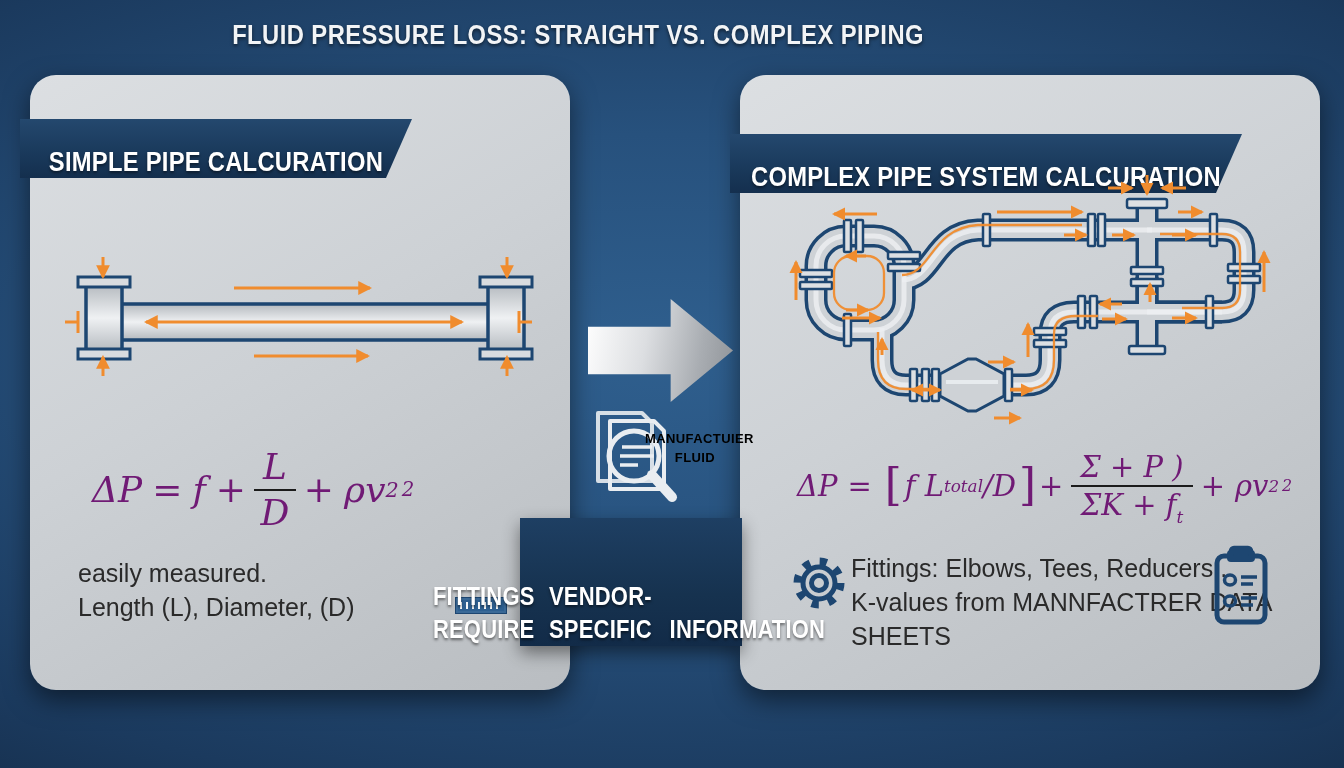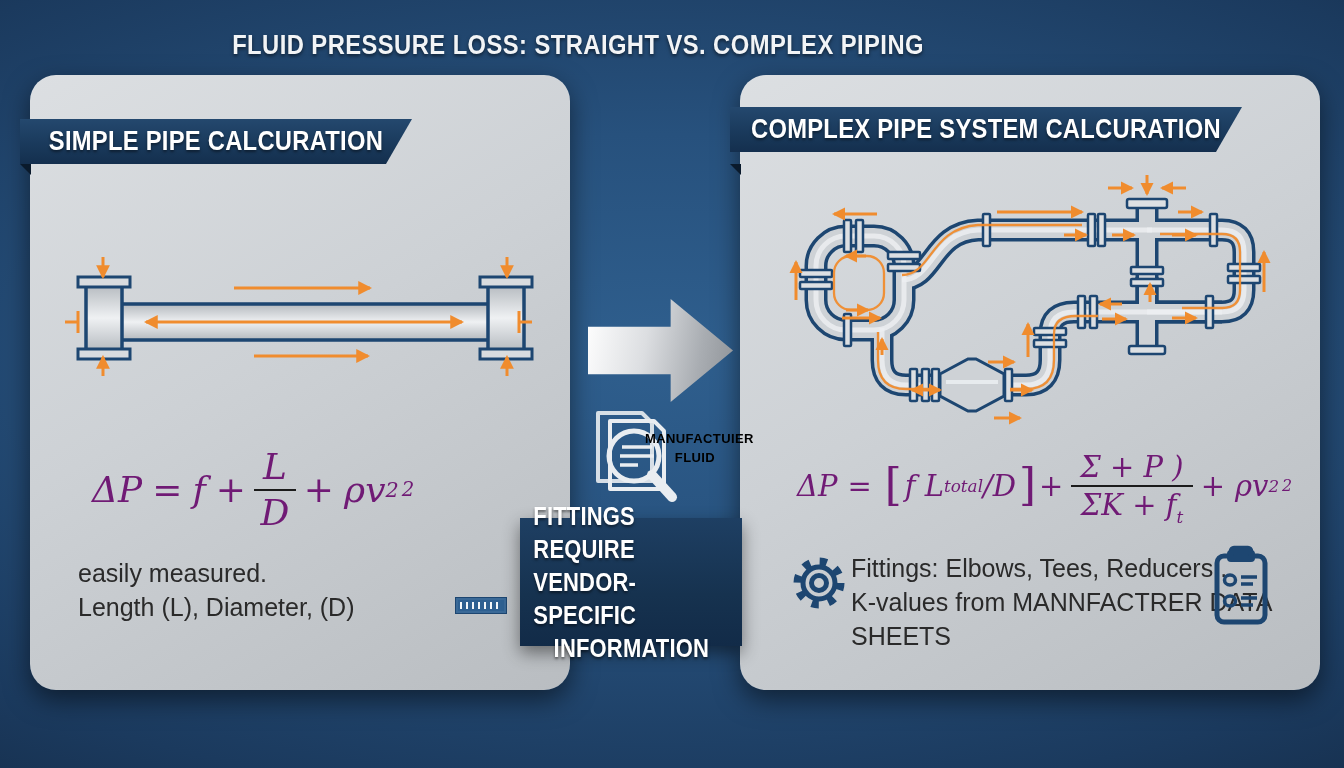--- a/index.html
+++ b/index.html
@@ -4,37 +4,37 @@
 <style>
   html,body{margin:0;padding:0;}
   body{width:1344px;height:768px;position:relative;overflow:hidden;
        font-family:"Liberation Sans",sans-serif;
        background:radial-gradient(120% 95% at 49% 46%, #2f5f8e 0%, #27517d 30%, #1b3a5e 62%, #12263f 86%, #0c1c30 100%);}
   .abs{position:absolute;}
 
   
   .title{top:20px;left:0;width:1156px;text-align:center;color:#f2f4f6;
          font-size:27px;font-weight:700;letter-spacing:.5px;
-         text-shadow:0 2px 4px rgba(0,0,0,.55);margin-top:10px;}
+         text-shadow:0 2px 4px rgba(0,0,0,.55);}
   .condense{display:inline-block;transform:scaleX(.88);transform-origin:center;}
 
   
   .panel{border-radius:26px;background:linear-gradient(150deg,#dcdfe2 0%,#cdd1d5 45%,#b9bdc1 100%);
          box-shadow:0 10px 26px rgba(0,0,0,.5);}
   .panel-left{left:30px;top:75px;width:540px;height:615px;}
   .panel-right{left:740px;top:75px;width:580px;height:615px;}
 
   
-  .banner{height:45px;background:linear-gradient(180deg,#24486e 0%,#1a3a5c 55%,#142f4e 100%);
-          box-shadow:0 5px 10px rgba(8,18,34,.4);display:flex;align-items:center;justify-content:center;
+  .banner{height:59px;background:linear-gradient(180deg,#24486e 0%,#1a3a5c 55%,#142f4e 100%);
+          box-shadow:0 5px 10px rgba(8,18,34,.4);display:flex;align-items:flex-end;justify-content:center;
           clip-path:polygon(0 0,100% 0,calc(100% - 26px) 100%,0 100%);}
   .banner span{color:#fff;font-size:27px;font-weight:700;letter-spacing:.3px;white-space:nowrap;
                text-shadow:0 2px 3px rgba(0,0,0,.45);}
   .banner-left{left:20px;top:119px;width:392px;}
-  .banner-right{left:730px;top:107px;width:512px;}
+  .banner-right{left:730px;top:134px;width:512px;}
   .fold{width:11px;height:11px;background:#0a1a2c;clip-path:polygon(0 0,100% 0,100% 100%);}
   .fold-left{left:20px;top:164px;} .fold-right{left:730px;top:164px;}
 
   
   .formula{font-family:"DejaVu Serif","Liberation Serif",serif;font-style:italic;color:#701a75;
            display:flex;align-items:center;white-space:nowrap;}
   .formula-left{left:92px;top:448px;font-size:36px;}
   .formula-right{left:797px;top:452px;font-size:29px;}
   .frac{display:inline-flex;flex-direction:column;align-items:center;margin:0 8px;line-height:1.05;}
   .fnum{border-bottom:2.5px solid #1b1b1b;padding:0 9px 3px;}
@@ -54,21 +54,21 @@
   
   .bigarrow{left:588px;top:299px;width:145px;height:103px;
             background:linear-gradient(100deg,#ffffff 0%,#dcdee1 40%,#a9adb2 75%,#8e9297 100%);
             clip-path:polygon(0 27%,57% 27%,57% 0,100% 50%,57% 100%,57% 73%,0 73%);
             filter:drop-shadow(0 4px 6px rgba(0,0,0,.35));}
   .manulabel{left:645px;top:430px;width:100px;text-align:center;color:#000000;
              font-size:13px;font-weight:700;letter-spacing:.4px;line-height:1.45;}
   .infobox{left:520px;top:518px;width:222px;height:128px;
            background:linear-gradient(180deg,#1e3f63 0%,#16324f 60%,#122b48 100%);
            box-shadow:0 7px 16px rgba(0,0,0,.45);
-           display:flex;flex-direction:column;align-items:center;justify-content:center;}
+           display:flex;flex-direction:row;align-items:flex-end;justify-content:center;}
   .infobox span{color:#fff;font-size:25px;font-weight:700;line-height:1.32;letter-spacing:.2px;
                 text-shadow:0 2px 3px rgba(0,0,0,.5);}
 
   
   .scalebar{left:455px;top:597px;width:50px;height:15px;background:#2e6091;border:1px solid #1d4671;
             box-shadow:inset 0 0 0 2px rgba(255,255,255,.06);}
   .scalebar::after{content:"";position:absolute;left:4px;right:4px;top:4px;bottom:4px;
             background:repeating-linear-gradient(90deg,rgba(255,255,255,.95) 0 1.5px,transparent 1.5px 6px);}
 
   

